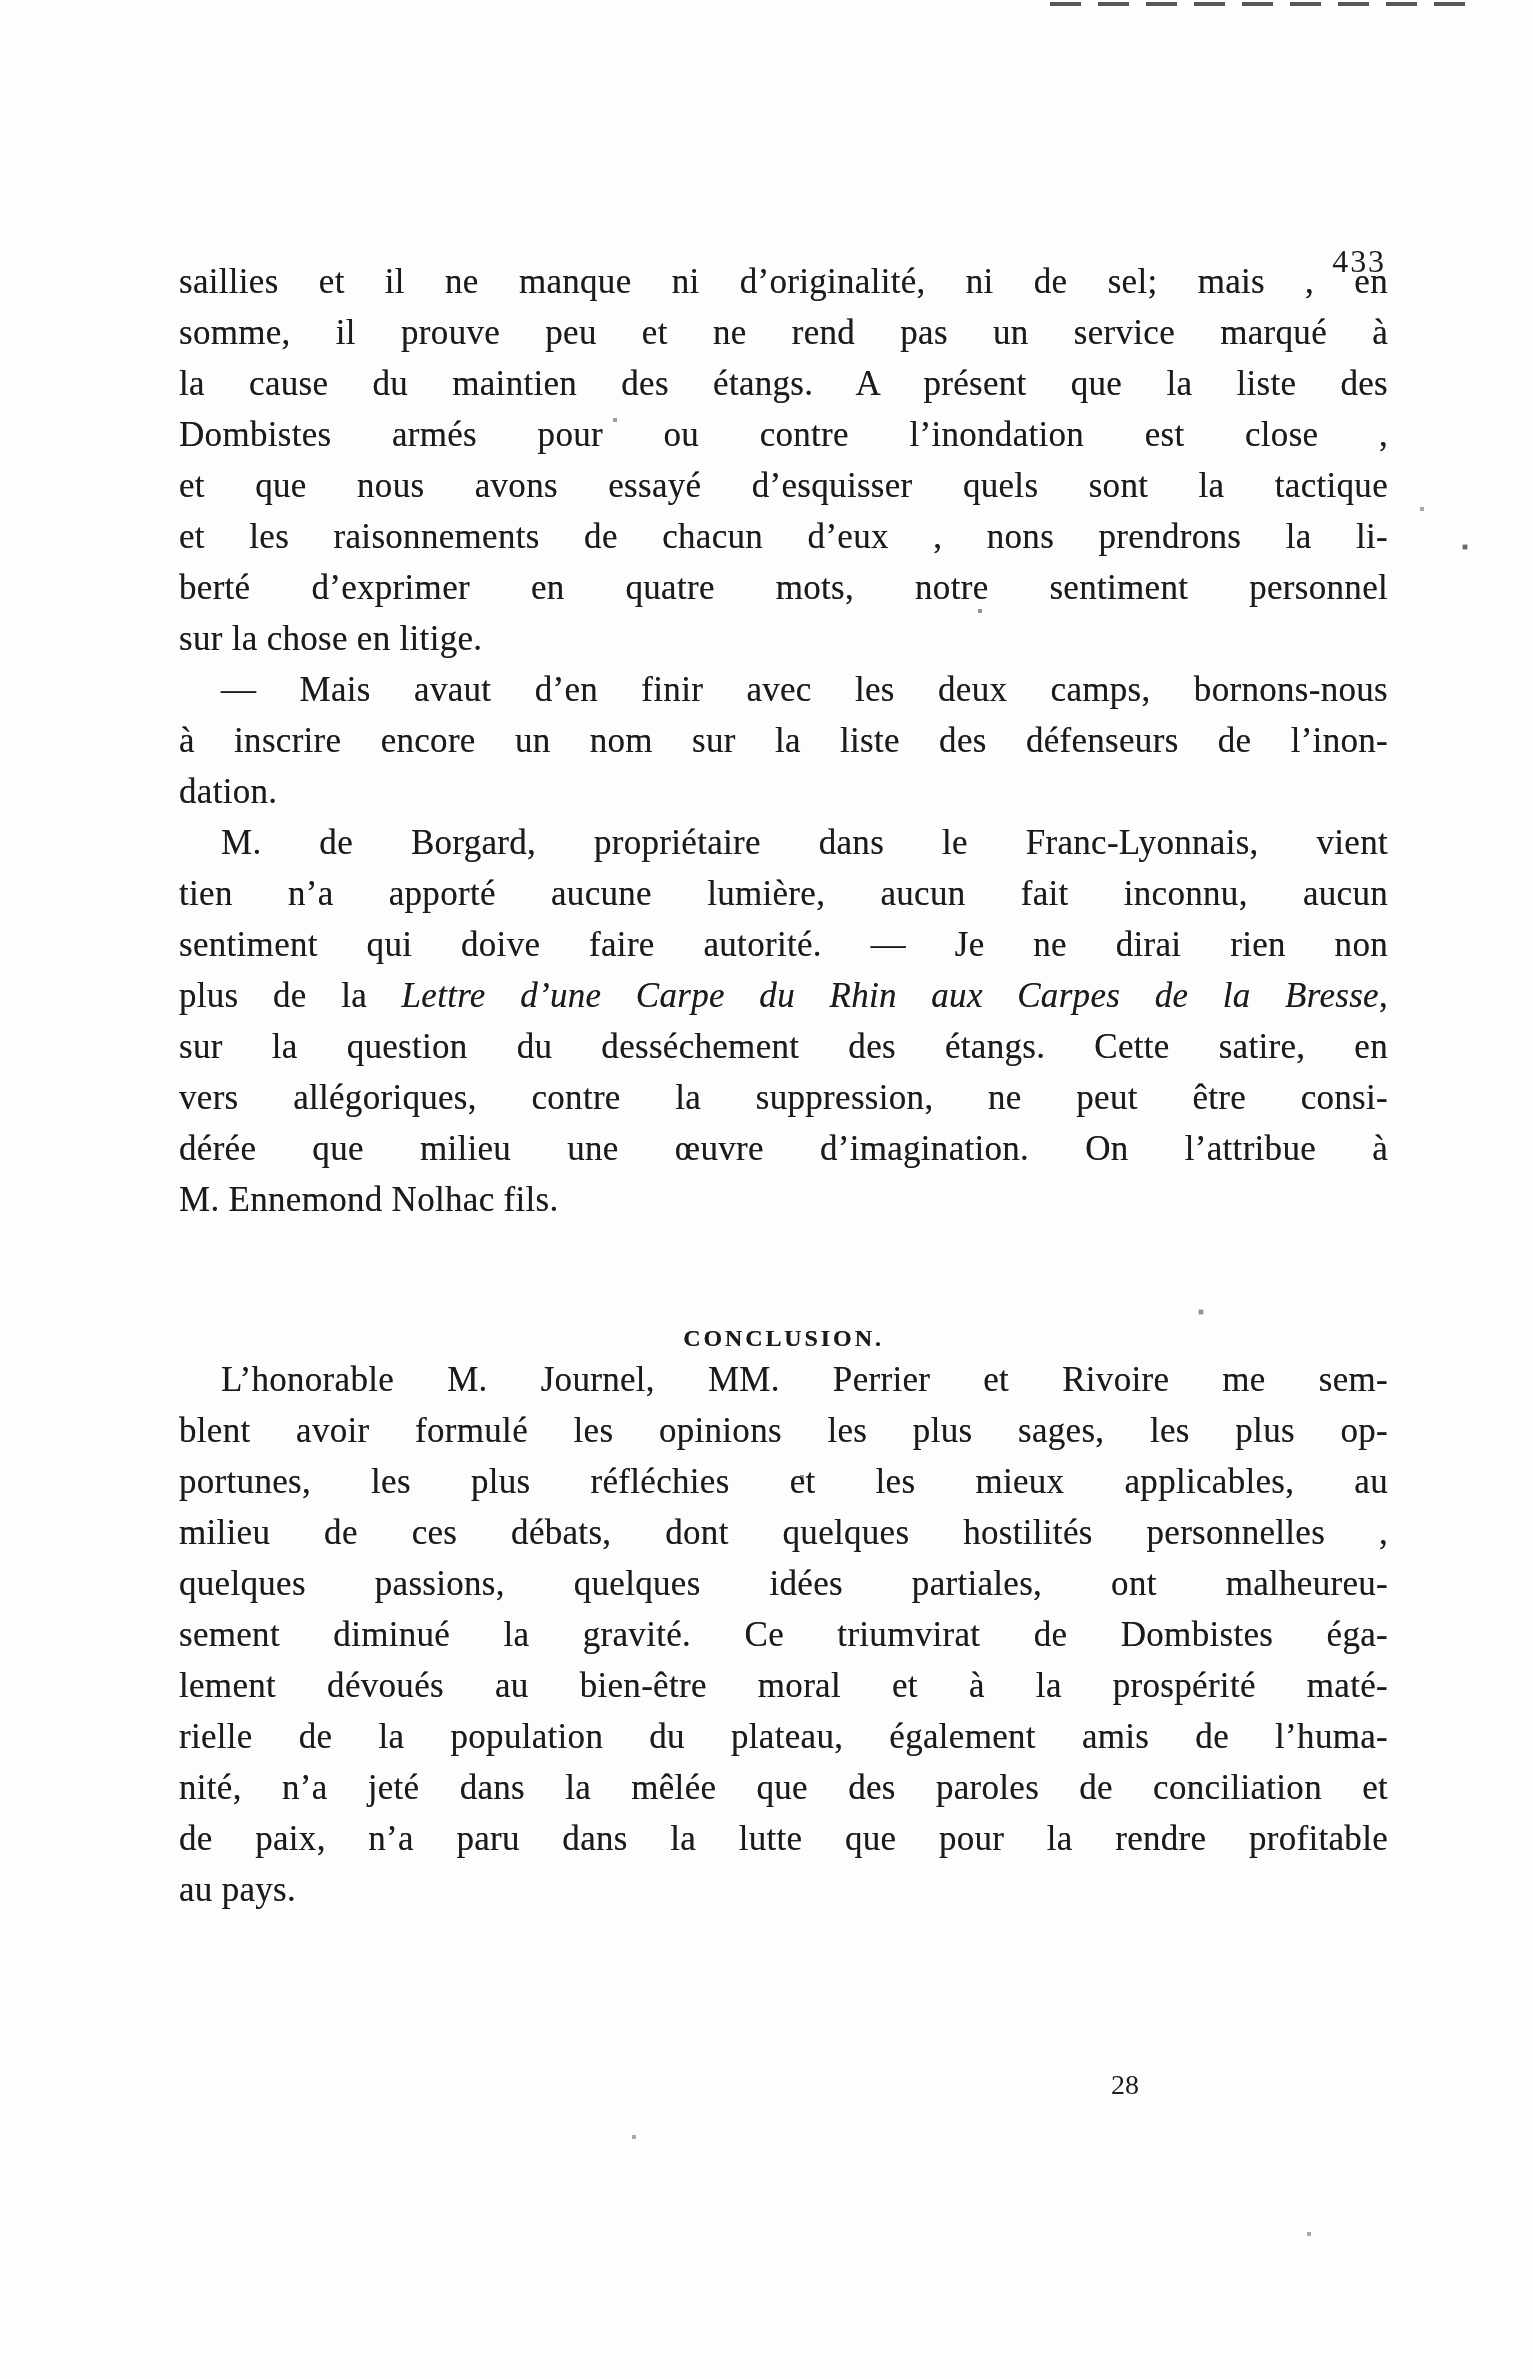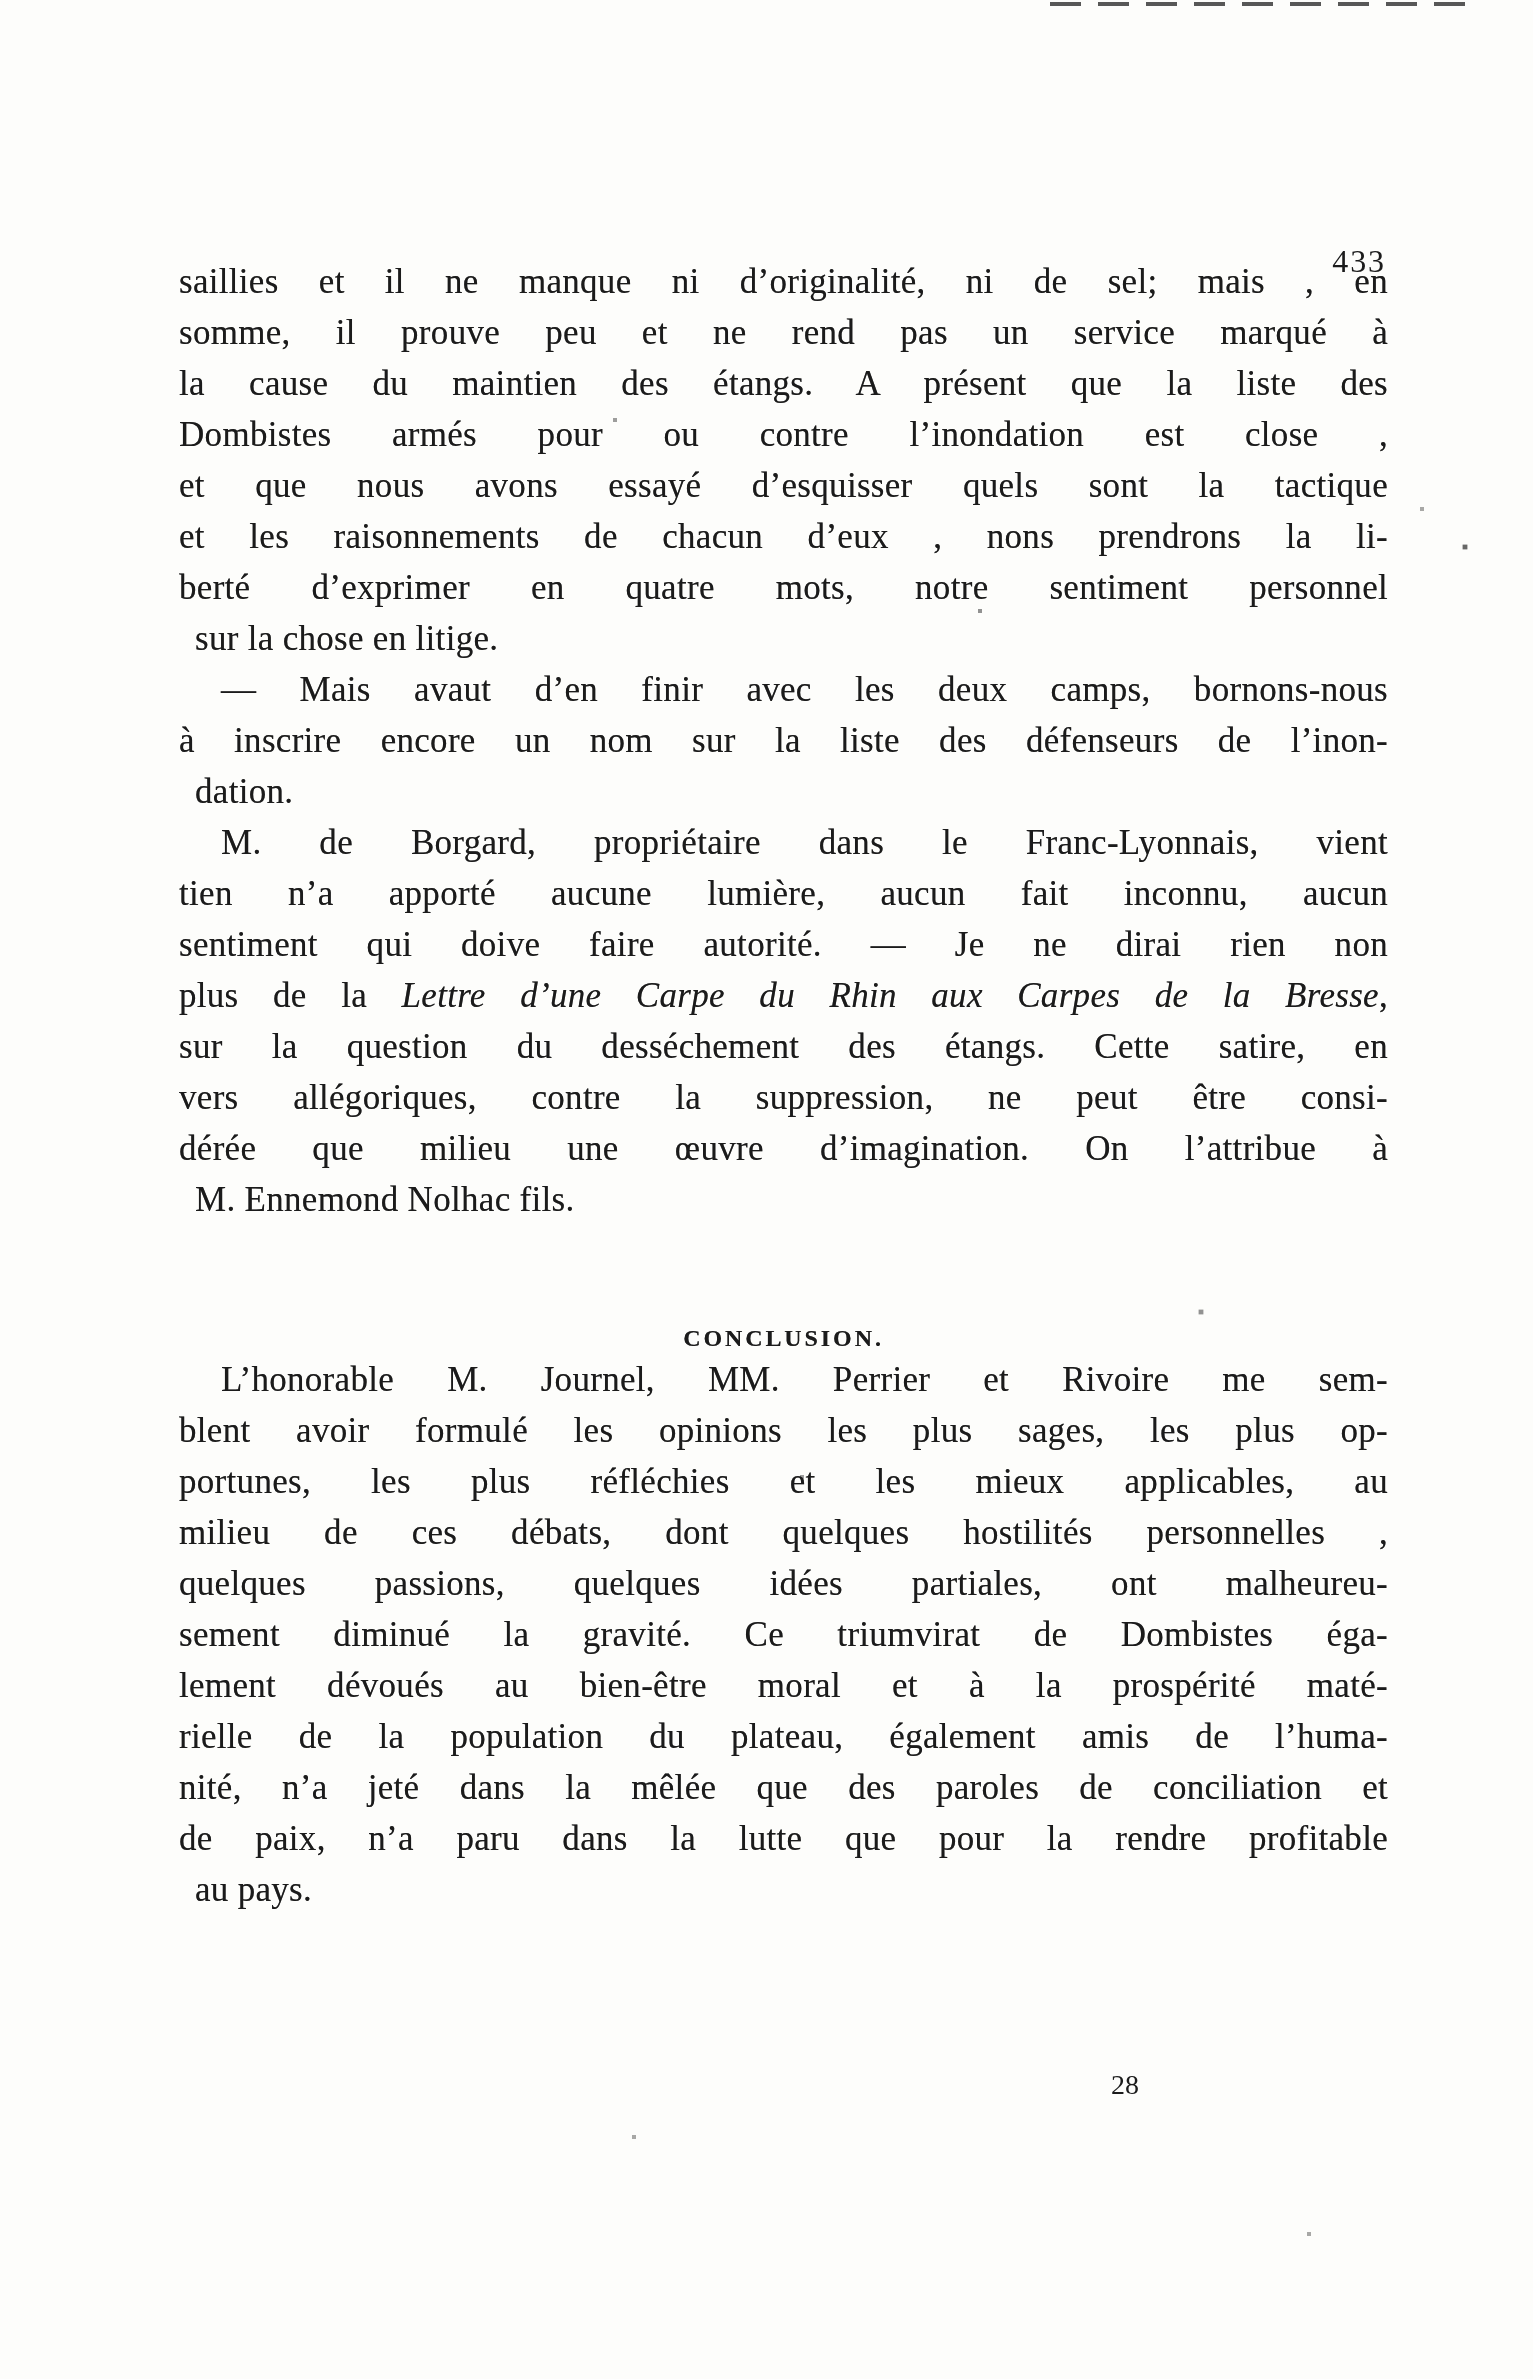--- a/index.html
+++ b/index.html
@@ -23,21 +23,21 @@
   .text-main {
     position:absolute; top:256px; left:179px; width:1209px;
     font-size:35px; letter-spacing:0.3px;
     text-shadow:0 0 0.6px rgba(10,10,10,.55);
   }
   .line {
     line-height:51px;
     text-align:justify;
     text-align-last:justify;
   }
-  .line.last { text-align-last:left;margin-left:16px; }
+  .line.last { text-align-last:left; }
   .line.indent { text-indent:42px; }
   .heading {
     text-align:center;
     font-size:24px; font-weight:bold; letter-spacing:2.9px;
     line-height:31px;
     margin-top:98px; 
     text-shadow:0 0 0.6px rgba(10,10,10,.55);
   }
   .signature {
     position:absolute; top:2069px; left:1067px; width:116px;

